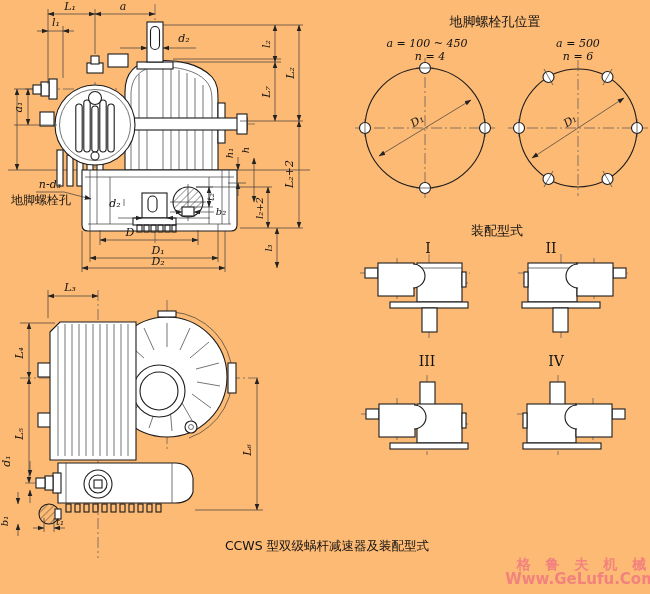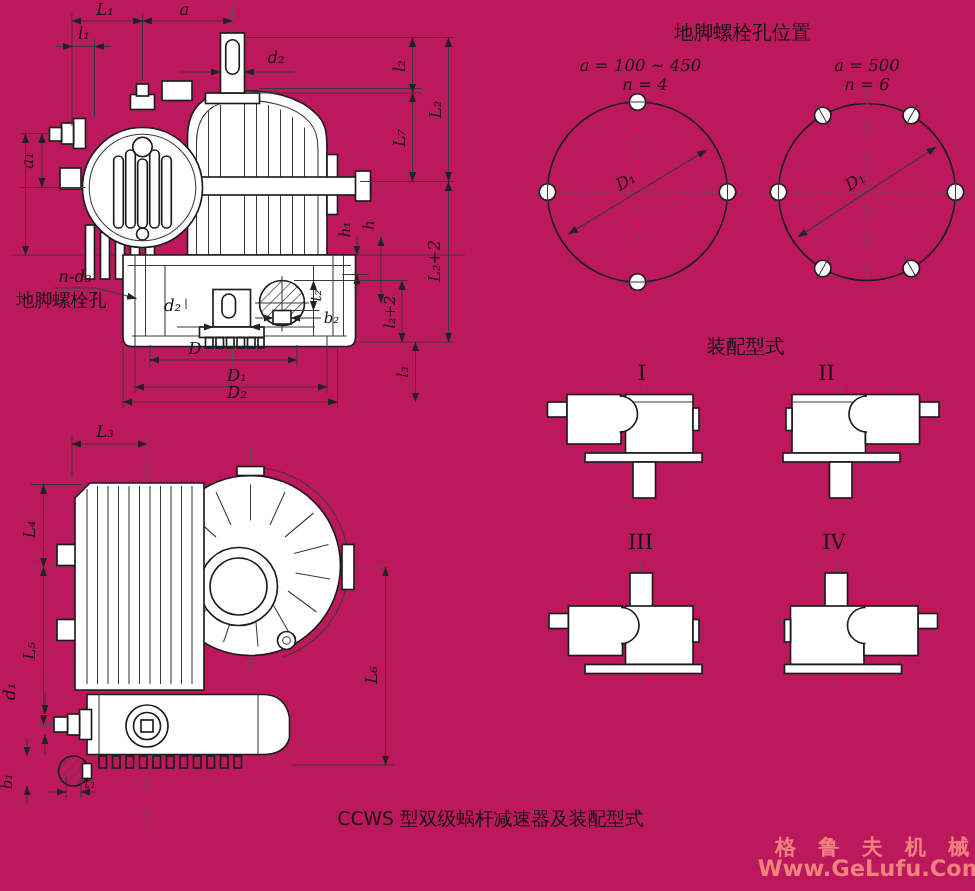--- a/index.html
+++ b/index.html
@@ -1,16 +1,16 @@
 <!DOCTYPE html>
 <html><head>
 <meta charset="utf-8">
 <style>
   html,body{margin:0;padding:0;background:#fff;}
-  #stage{position:relative;width:650px;height:594px;background:#be185d;overflow:hidden;
+  #stage{position:relative;width:650px;height:594px;background:#fdba74;overflow:hidden;
          font-family:"DejaVu Serif", serif;}
   svg{display:block}
   .ln  {stroke:#1c1c1c;stroke-width:1.1;fill:none;}
   .lnf {stroke:#1c1c1c;stroke-width:1.1;fill:#fff;}
   .th  {stroke:#3a3a3a;stroke-width:.7;fill:none;}
   .cl  {stroke:#555;stroke-width:.7;fill:none;stroke-dasharray:11 3 2 3;}
   .dim {font:italic 11px "DejaVu Serif", serif;fill:#111;}
   .dims{font:italic 10px "DejaVu Serif", serif;fill:#111;}
   .rom {font:14px "DejaVu Serif", serif;fill:#111;}
   .cjk {font:12px "DejaVu Sans", sans-serif;fill:#111;}

